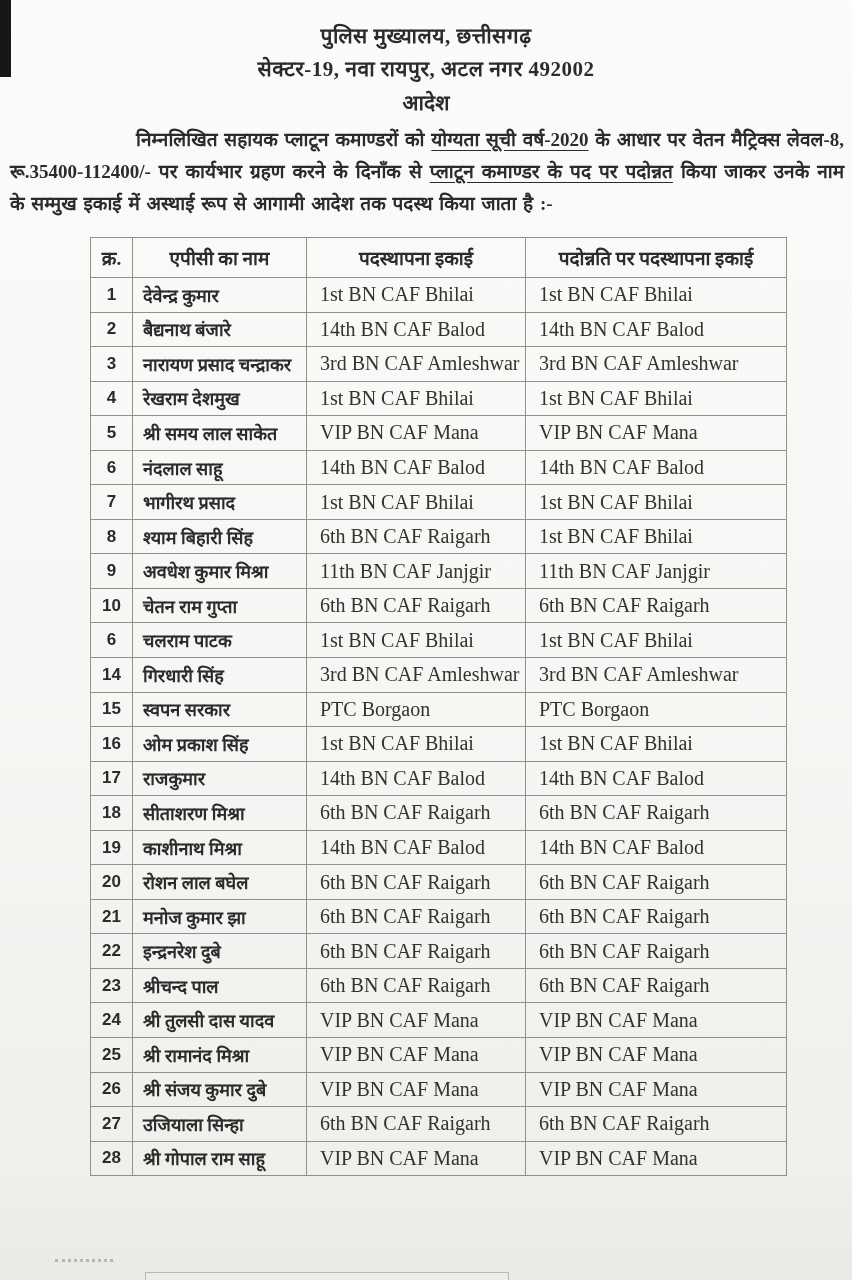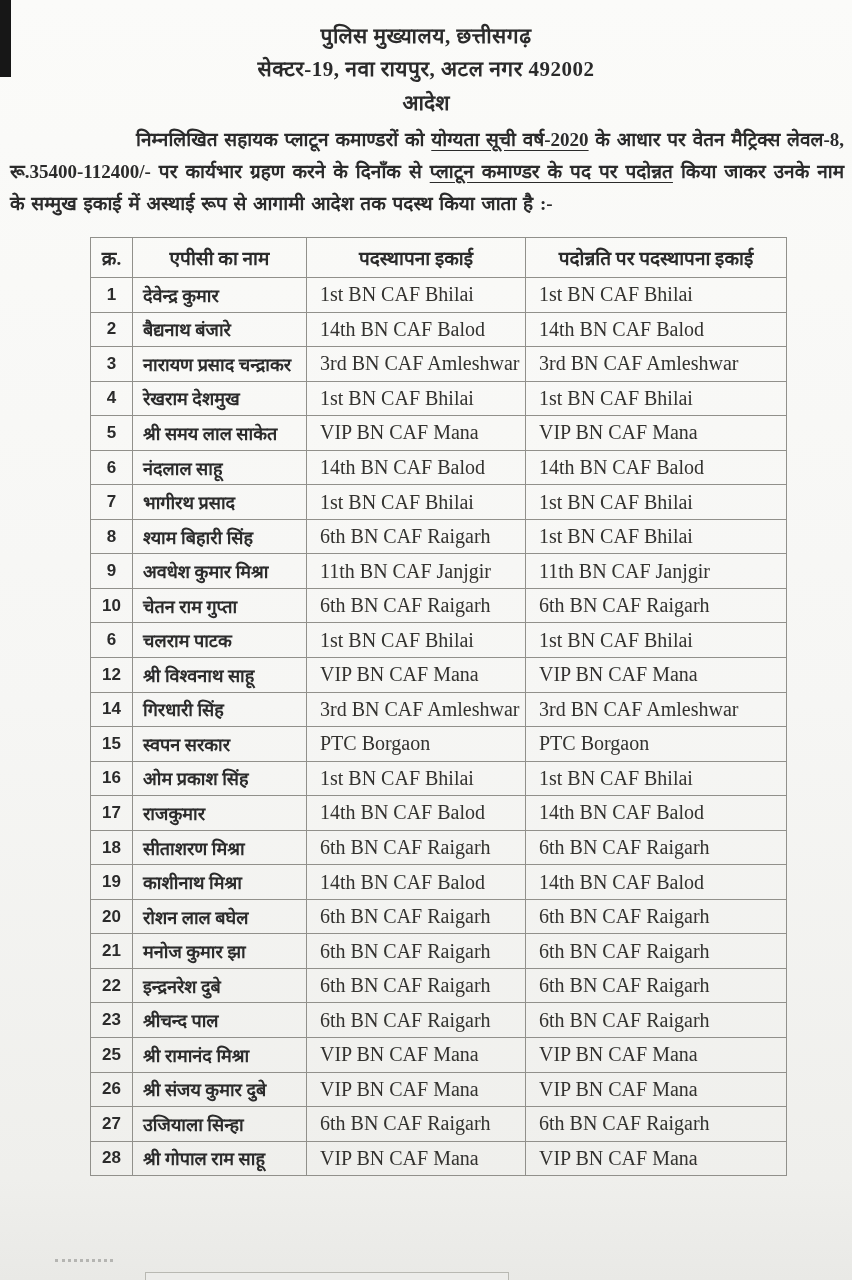--- a/index.html
+++ b/index.html
@@ -206,26 +206,20 @@
           <td class="col-unit">6th BN CAF Raigarh</td>
           <td class="col-promoted_unit">6th BN CAF Raigarh</td>
         </tr>
         <tr>
           <td class="col-no">6</td>
           <td class="col-name">चलराम पाटक</td>
           <td class="col-unit">1st BN CAF Bhilai</td>
           <td class="col-promoted_unit">1st BN CAF Bhilai</td>
         </tr>
         <tr>
-          <td class="col-no">12</td>
-          <td class="col-name">श्री विश्वनाथ साहू</td>
-          <td class="col-unit">VIP BN CAF Mana</td>
-          <td class="col-promoted_unit">VIP BN CAF Mana</td>
-        </tr>
-        <tr>
           <td class="col-no">14</td>
           <td class="col-name">गिरधारी सिंह</td>
           <td class="col-unit">3rd BN CAF Amleshwar</td>
           <td class="col-promoted_unit">3rd BN CAF Amleshwar</td>
         </tr>
         <tr>
           <td class="col-no">15</td>
           <td class="col-name">स्वपन सरकार</td>
           <td class="col-unit">PTC Borgaon</td>
           <td class="col-promoted_unit">PTC Borgaon</td>
@@ -272,20 +266,26 @@
           <td class="col-unit">6th BN CAF Raigarh</td>
           <td class="col-promoted_unit">6th BN CAF Raigarh</td>
         </tr>
         <tr>
           <td class="col-no">23</td>
           <td class="col-name">श्रीचन्द पाल</td>
           <td class="col-unit">6th BN CAF Raigarh</td>
           <td class="col-promoted_unit">6th BN CAF Raigarh</td>
         </tr>
         <tr>
+          <td class="col-no">24</td>
+          <td class="col-name">श्री तुलसी दास यादव</td>
+          <td class="col-unit">VIP BN CAF Mana</td>
+          <td class="col-promoted_unit">VIP BN CAF Mana</td>
+        </tr>
+        <tr>
           <td class="col-no">25</td>
           <td class="col-name">श्री रामानंद मिश्रा</td>
           <td class="col-unit">VIP BN CAF Mana</td>
           <td class="col-promoted_unit">VIP BN CAF Mana</td>
         </tr>
         <tr>
           <td class="col-no">26</td>
           <td class="col-name">श्री संजय कुमार दुबे</td>
           <td class="col-unit">VIP BN CAF Mana</td>
           <td class="col-promoted_unit">VIP BN CAF Mana</td>

